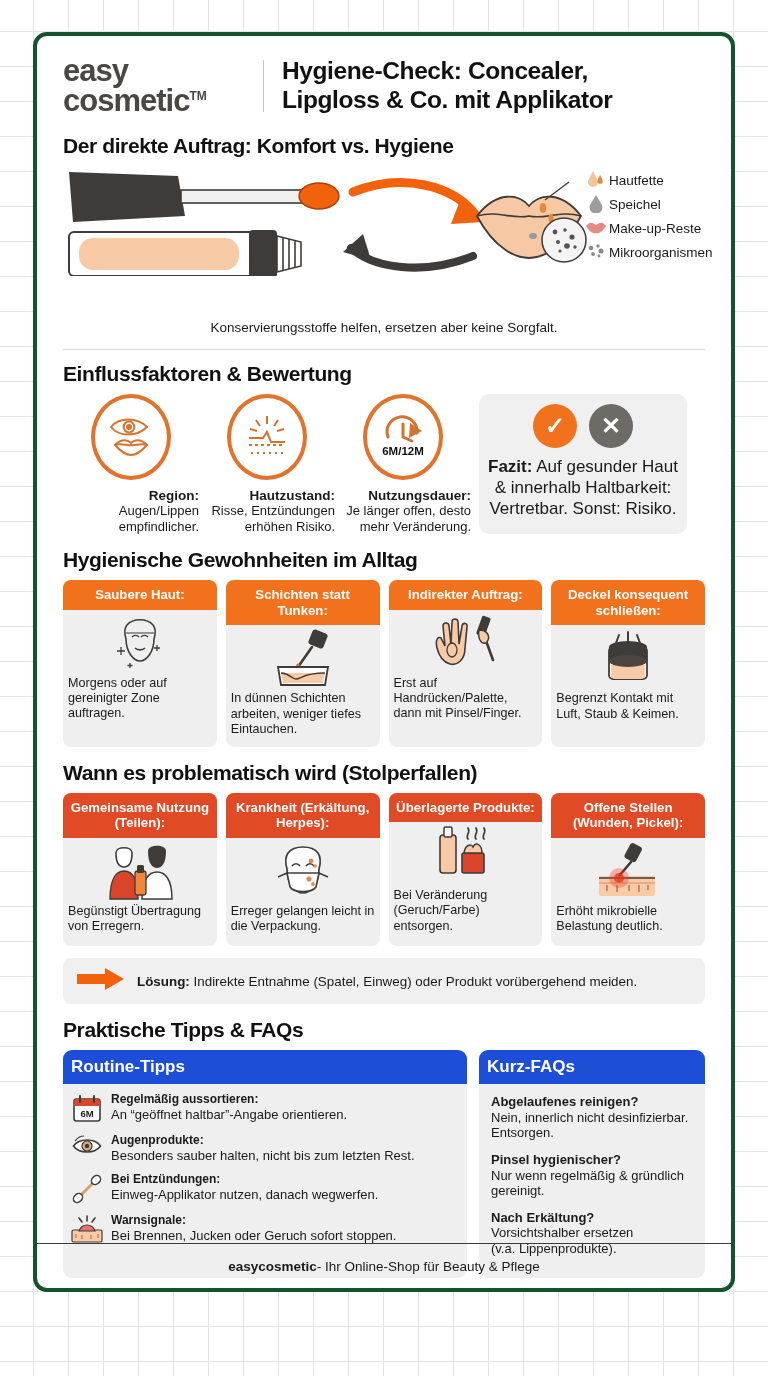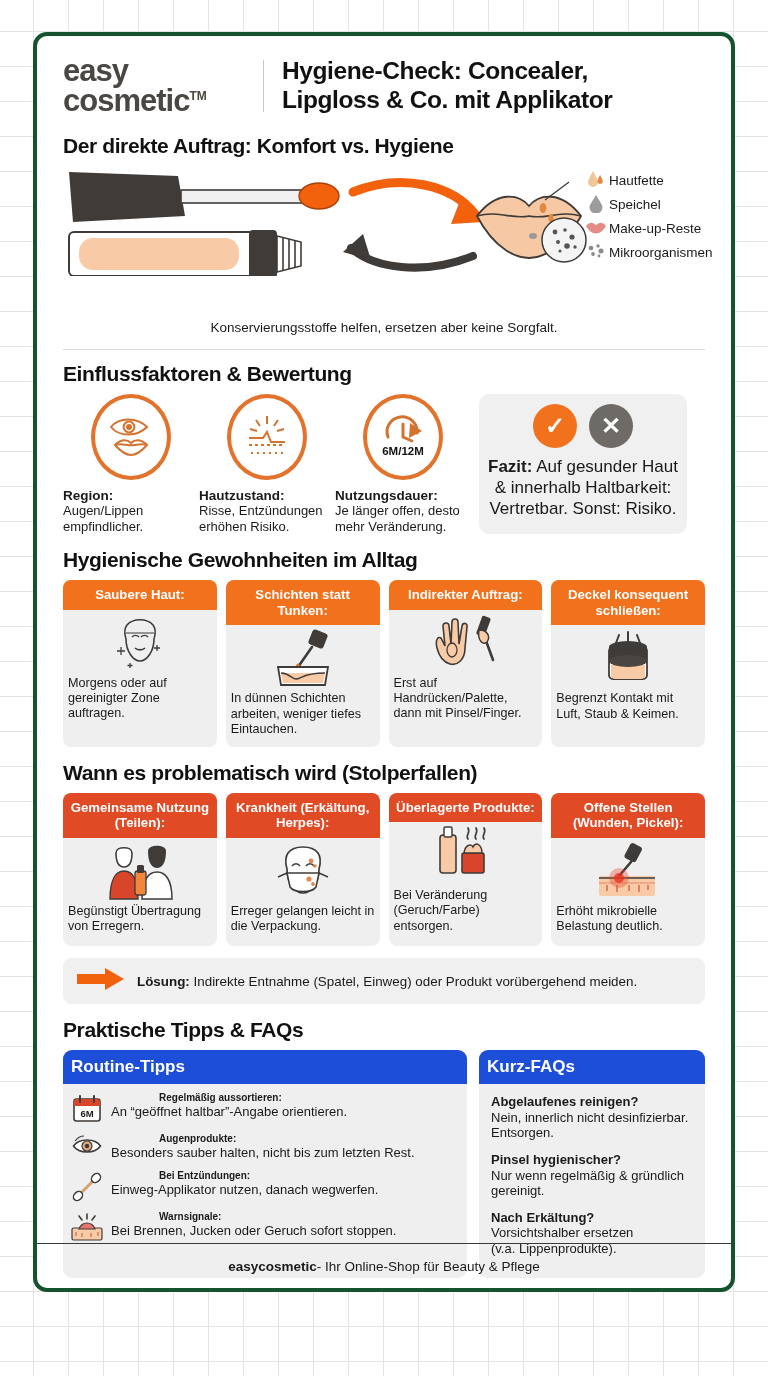--- a/index.html
+++ b/index.html
@@ -39,21 +39,21 @@
   .cap1.pos{position:absolute;left:248px;top:104px;width:240px;}
   .cap2{text-align:center;font-size:13.5px;margin-top:6px;color:#1a1a1a;}
   .legend{position:absolute;left:520px;top:4px;}
   .legend .row{display:flex;align-items:center;height:24px;font-size:13.5px;}
   .legend .gl{width:26px;flex:0 0 26px;text-align:center;}
   .divider{height:1px;background:#dcdcdc;margin:14px 26px 0 26px;}
 
   
   .s2{padding:12px 26px 0 26px;}
   .factors{display:flex;margin-top:8px;}
-  .fcol{width:136px;text-align:left;}
+  .fcol{width:136px;text-align:right;}
   .circ{width:72px;height:78px;margin:0 auto;border:4px solid #E2722C;border-radius:50%;
         display:flex;align-items:center;justify-content:center;}
   .fttl{font-weight:bold;font-size:13.5px;margin-top:8px;}
   .ftxt{font-size:13px;line-height:1.2;}
   .fazit{margin-left:8px;width:192px;background:#f0f0f0;border-radius:10px;padding:10px 8px;text-align:center;}
   .badges{display:flex;justify-content:center;gap:12px;}
   .bd{width:44px;height:44px;border-radius:50%;display:flex;align-items:center;justify-content:center;
       color:#fff;font-size:24px;font-weight:bold;line-height:1;}
   .bd.ok{background:#F2711C;}
   .bd.no{background:#6e6a66;}
@@ -77,21 +77,21 @@
   
   .s5{padding:14px 26px 0 26px;}
   .panels{display:flex;gap:12px;margin-top:8px;}
   .panel{background:#efefef;border-radius:9px;overflow:hidden;}
   .panel .phd{background:#1d4ed8;color:#fff;font-weight:bold;font-size:17px;padding:7px 8px;}
   .p1{width:404px;}
   .p2{flex:1 1 auto;}
   .tips{padding:8px 10px 8px 8px;}
   .tip{display:flex;gap:8px;margin-bottom:9px;}
   .tip .ic{width:32px;flex:0 0 32px;display:flex;align-items:flex-start;justify-content:center;padding-top:2px;}
-  .tip .tt{font-weight:bold;font-size:10px;line-height:1.2;margin-left:48px;}
+  .tip .tt{font-weight:bold;font-size:12px;line-height:1.2;}
   .tip .td{font-size:13px;line-height:1.2;}
   .faqs{padding:10px 12px;}
   .faq{margin-bottom:11px;}
   .faq .q{font-weight:bold;font-size:13px;line-height:1.2;}
   .faq .a{font-size:13px;line-height:1.2;}
 
   .footer{position:absolute;left:0;right:0;bottom:0;height:44px;display:flex;
           align-items:center;justify-content:center;font-size:13.5px;border-top:1px solid #3a3a3a;}
   .footer b{font-weight:bold;}
 </style>

